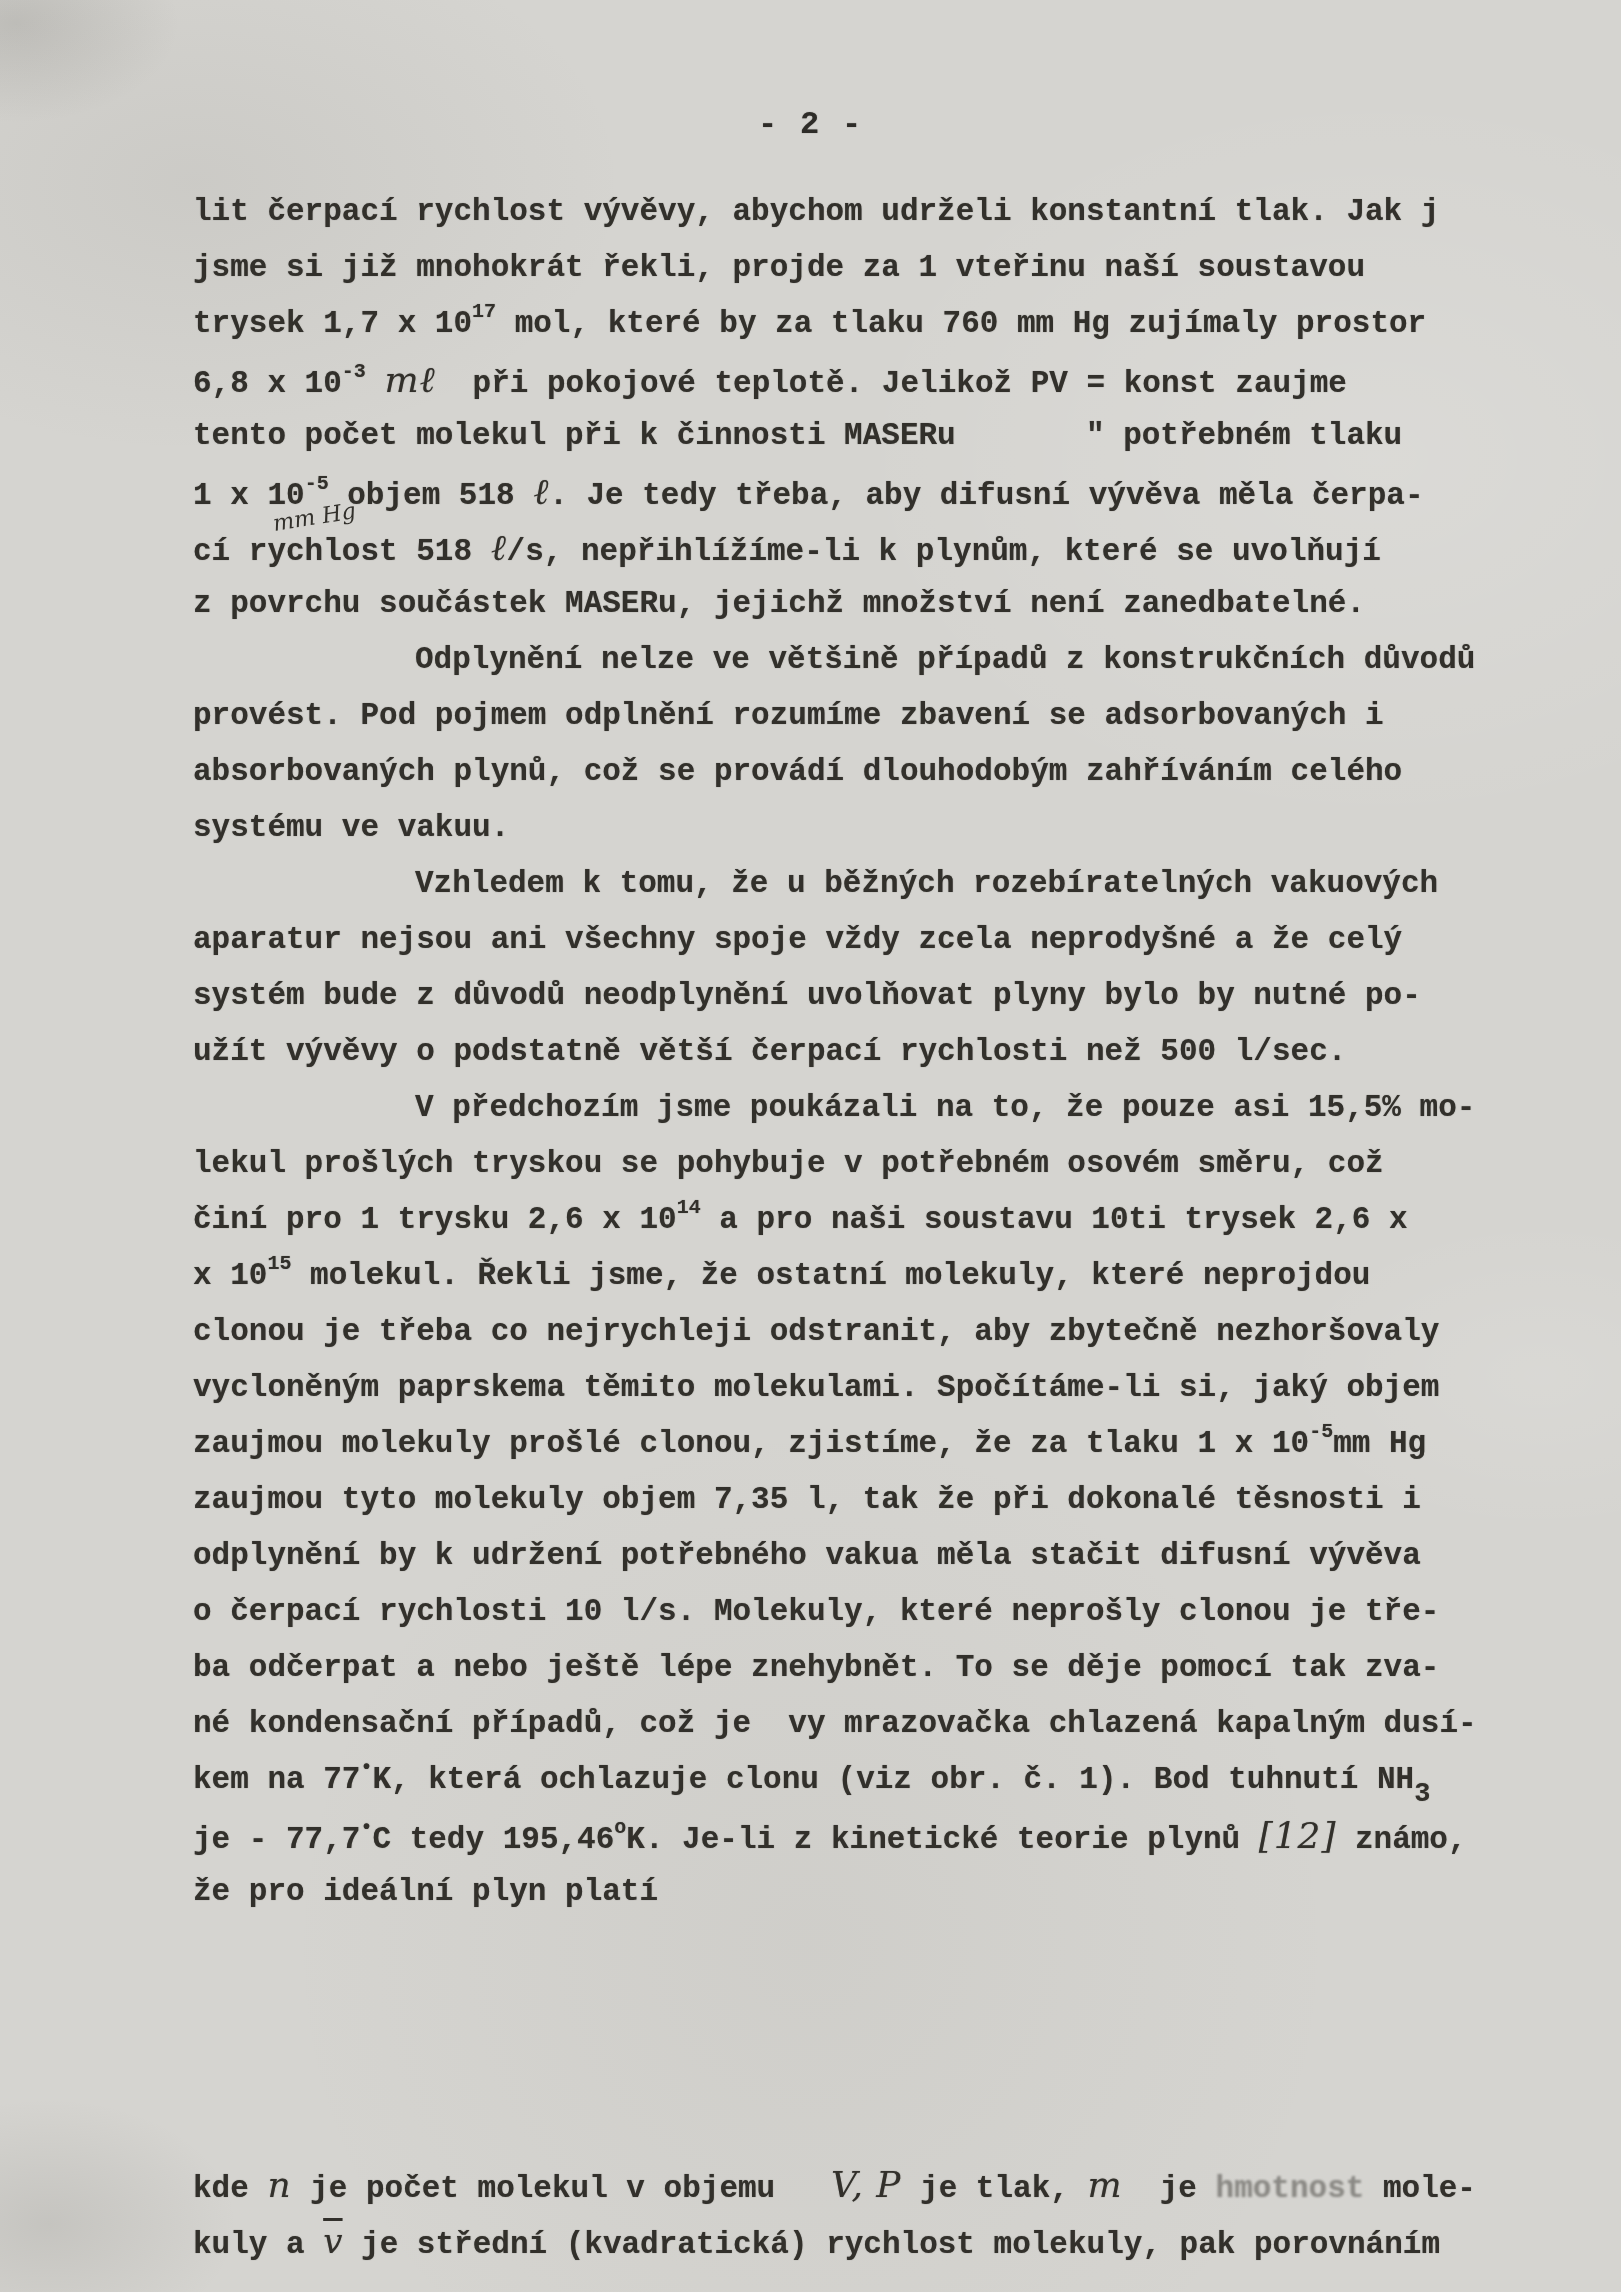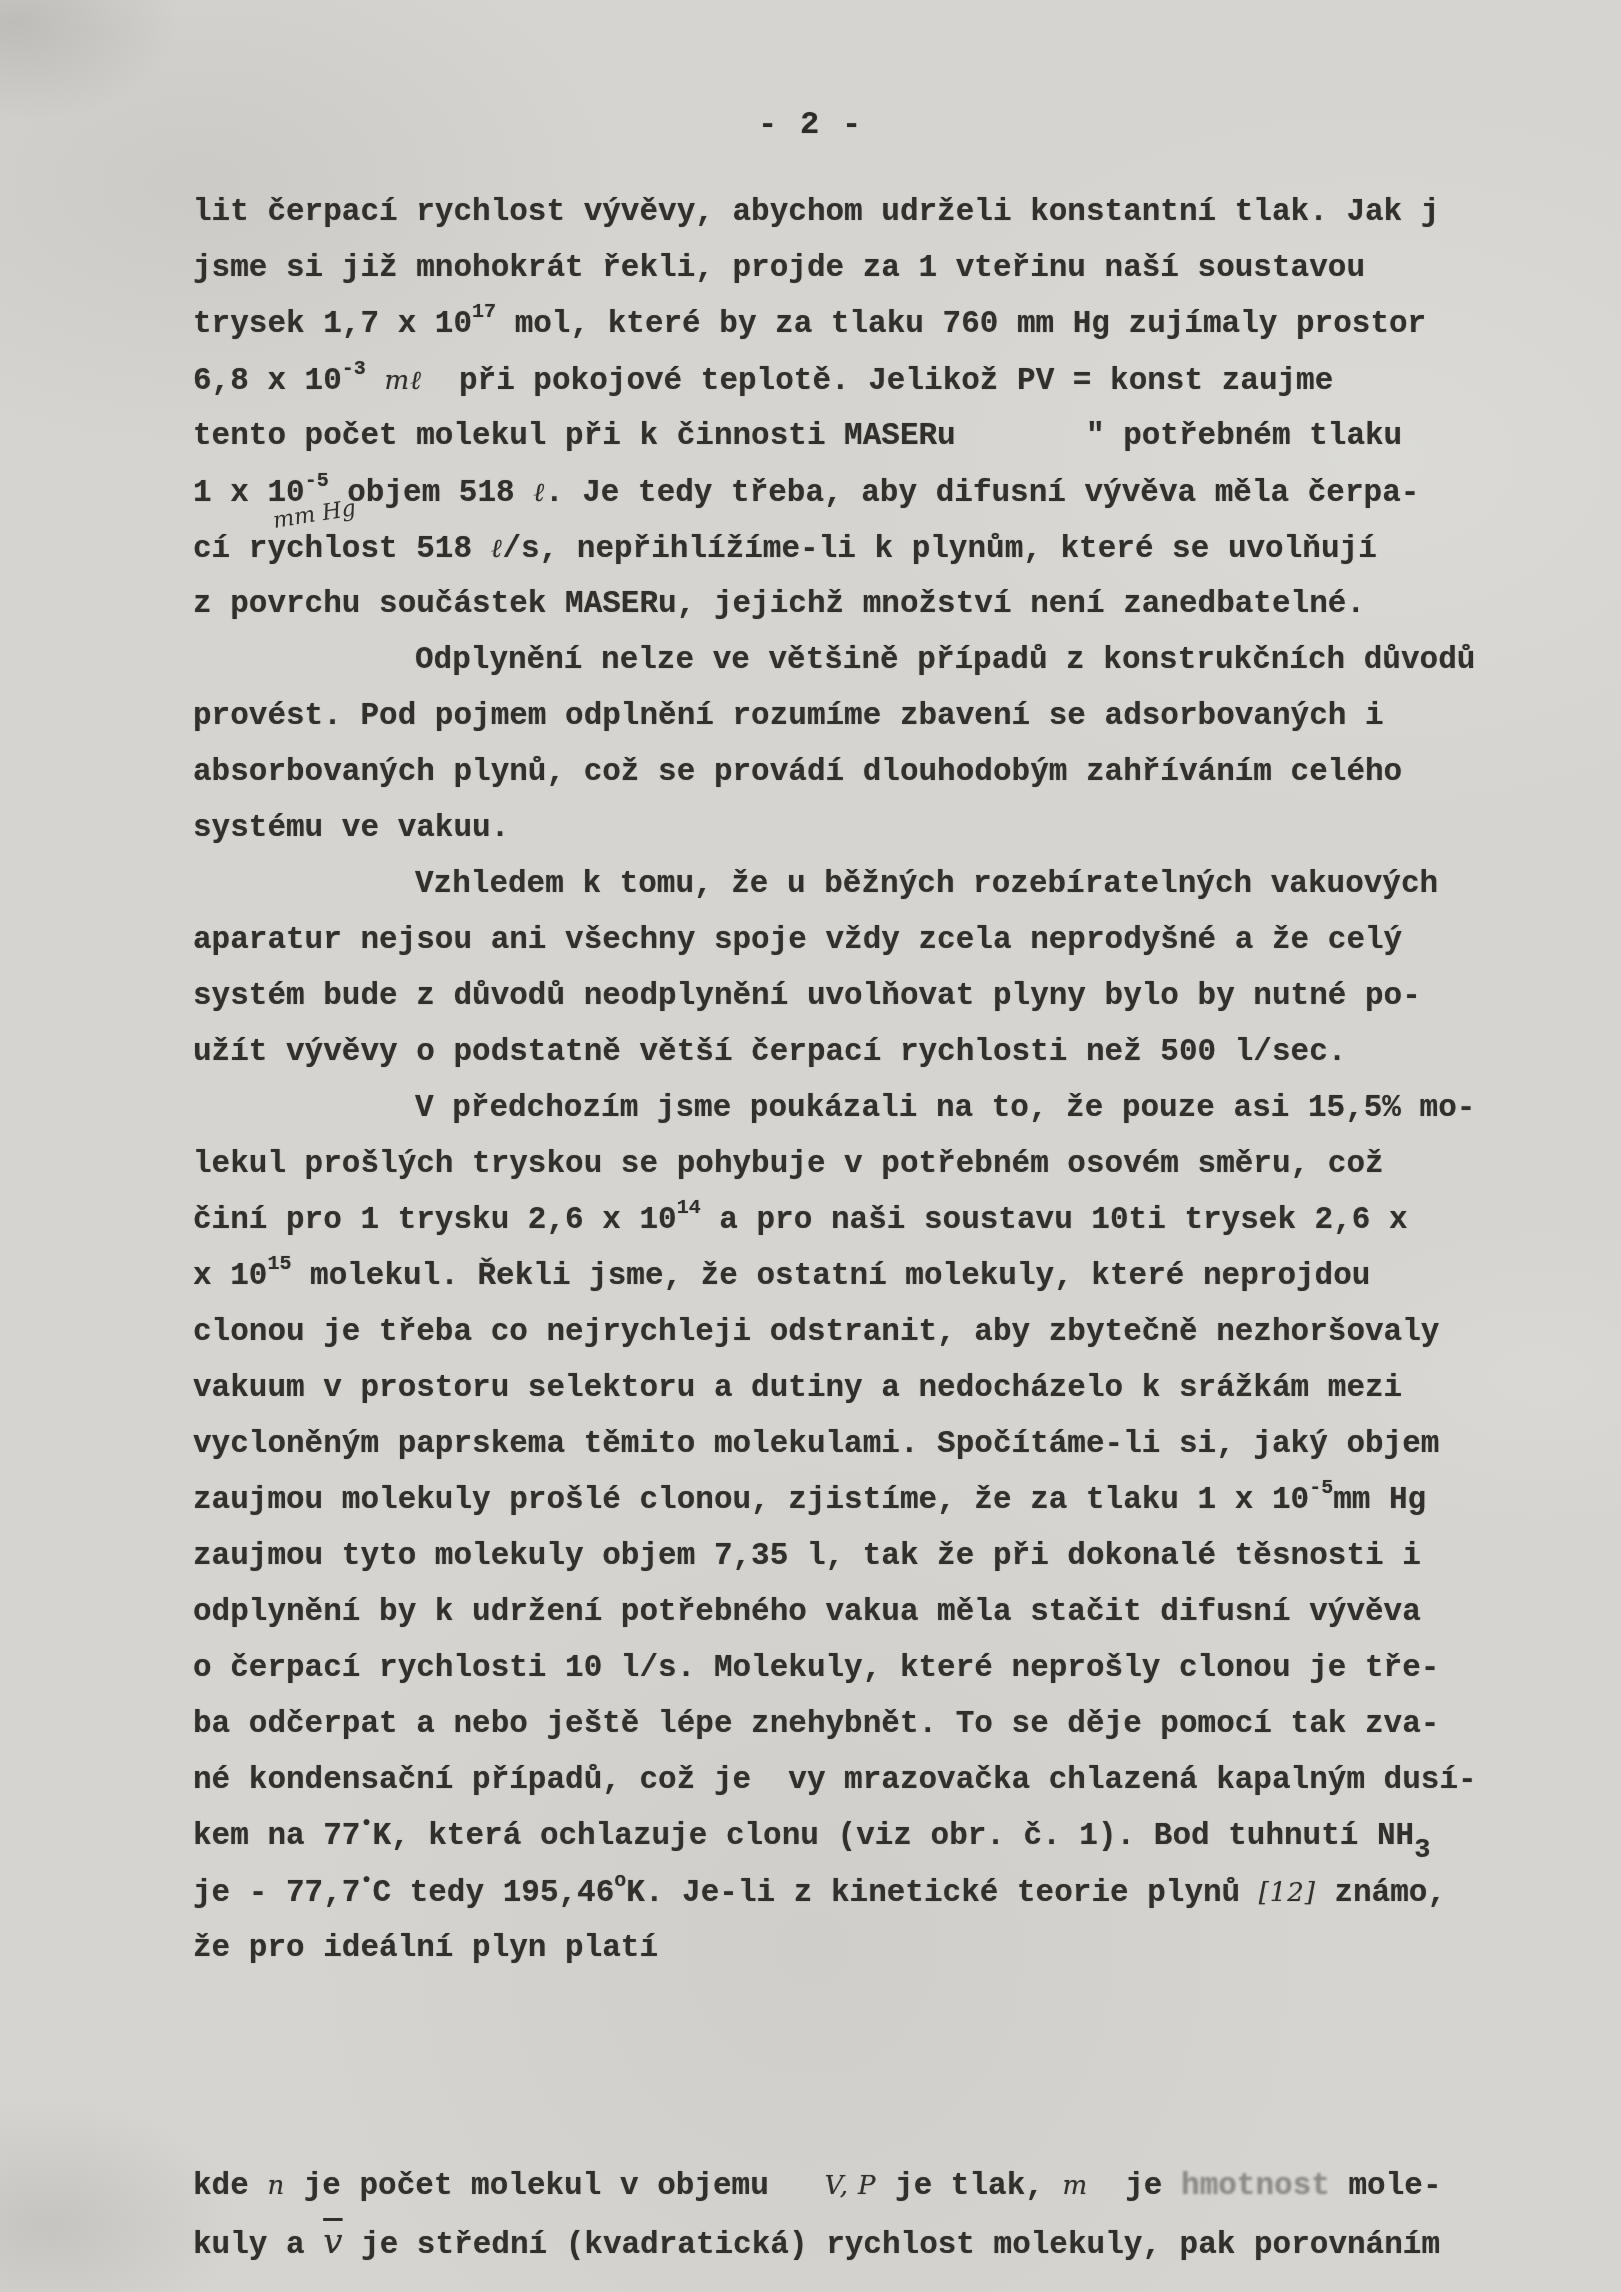--- a/index.html
+++ b/index.html
@@ -46,21 +46,21 @@
   }
   .sub {
     display: inline-block;
     transform: translateY(13.4px);
     font-size: 27px;
   }
   .hw {
     font-family: "DejaVu Serif", serif;
     font-style: italic;
     font-weight: 500;
-    font-size: 26px;
+    font-size: 36px;
     letter-spacing: 0.9px;
   }
   .hwbar {
     font-family: "DejaVu Serif", serif;
     font-style: italic;
     font-weight: 500;
     font-size: 34px;
     text-decoration: overline;
   }
   .hwsub {
@@ -126,21 +126,20 @@
       <div class="line"><span>systému ve vakuu.</span></div>
       <div class="line ind"><span>Vzhledem k tomu, že u běžných rozebíratelných vakuových</span></div>
       <div class="line"><span>aparatur nejsou ani všechny spoje vždy zcela neprodyšné a že celý</span></div>
       <div class="line"><span>systém bude z důvodů neodplynění uvolňovat plyny bylo by nutné po-</span></div>
       <div class="line"><span>užít vývěvy o podstatně větší čerpací rychlosti než 500 l/sec.</span></div>
       <div class="line ind"><span>V předchozím jsme poukázali na to, že pouze asi 15,5% mo-</span></div>
       <div class="line"><span>lekul prošlých tryskou se pohybuje v potřebném osovém směru, což</span></div>
       <div class="line"><span>činí pro 1 trysku 2,6 x 10</span><span class="sup">14</span><span> a pro naši soustavu 10ti trysek 2,6 x</span></div>
       <div class="line"><span>x 10</span><span class="sup">15</span><span> molekul. Řekli jsme, že ostatní molekuly, které neprojdou</span></div>
       <div class="line"><span>clonou je třeba co nejrychleji odstranit, aby zbytečně nezhoršovaly</span></div>
-      <div class="line"><span>vakuum v prostoru selektoru a dutiny a nedocházelo k srážkám mezi</span></div>
       <div class="line"><span>vycloněným paprskema těmito molekulami. Spočítáme-li si, jaký objem</span></div>
       <div class="line"><span>zaujmou molekuly prošlé clonou, zjistíme, že za tlaku 1 x 10</span><span class="sup">-5</span><span>mm Hg</span></div>
       <div class="line"><span>zaujmou tyto molekuly objem 7,35 l, tak že při dokonalé těsnosti i</span></div>
       <div class="line"><span>odplynění by k udržení potřebného vakua měla stačit difusní vývěva</span></div>
       <div class="line"><span>o čerpací rychlosti 10 l/s. Molekuly, které neprošly clonou je tře-</span></div>
       <div class="line"><span>ba odčerpat a nebo ještě lépe znehybnět. To se děje pomocí tak zva-</span></div>
       <div class="line"><span>né kondensační případů, což je  vy mrazovačka chlazená kapalným dusí-</span></div>
       <div class="line"><span>kem na 77</span><span class="sup">•</span><span>K, která ochlazuje clonu (viz obr. č. 1). Bod tuhnutí NH</span><span class="sub">3</span></div>
       <div class="line"><span>je - 77,7</span><span class="sup">•</span><span>C tedy 195,46</span><span class="sup">o</span><span>K. Je-li z kinetické teorie plynů </span><span class="hw">[12]</span><span> známo,</span></div>
       <div class="line"><span>že pro ideální plyn platí</span></div>

